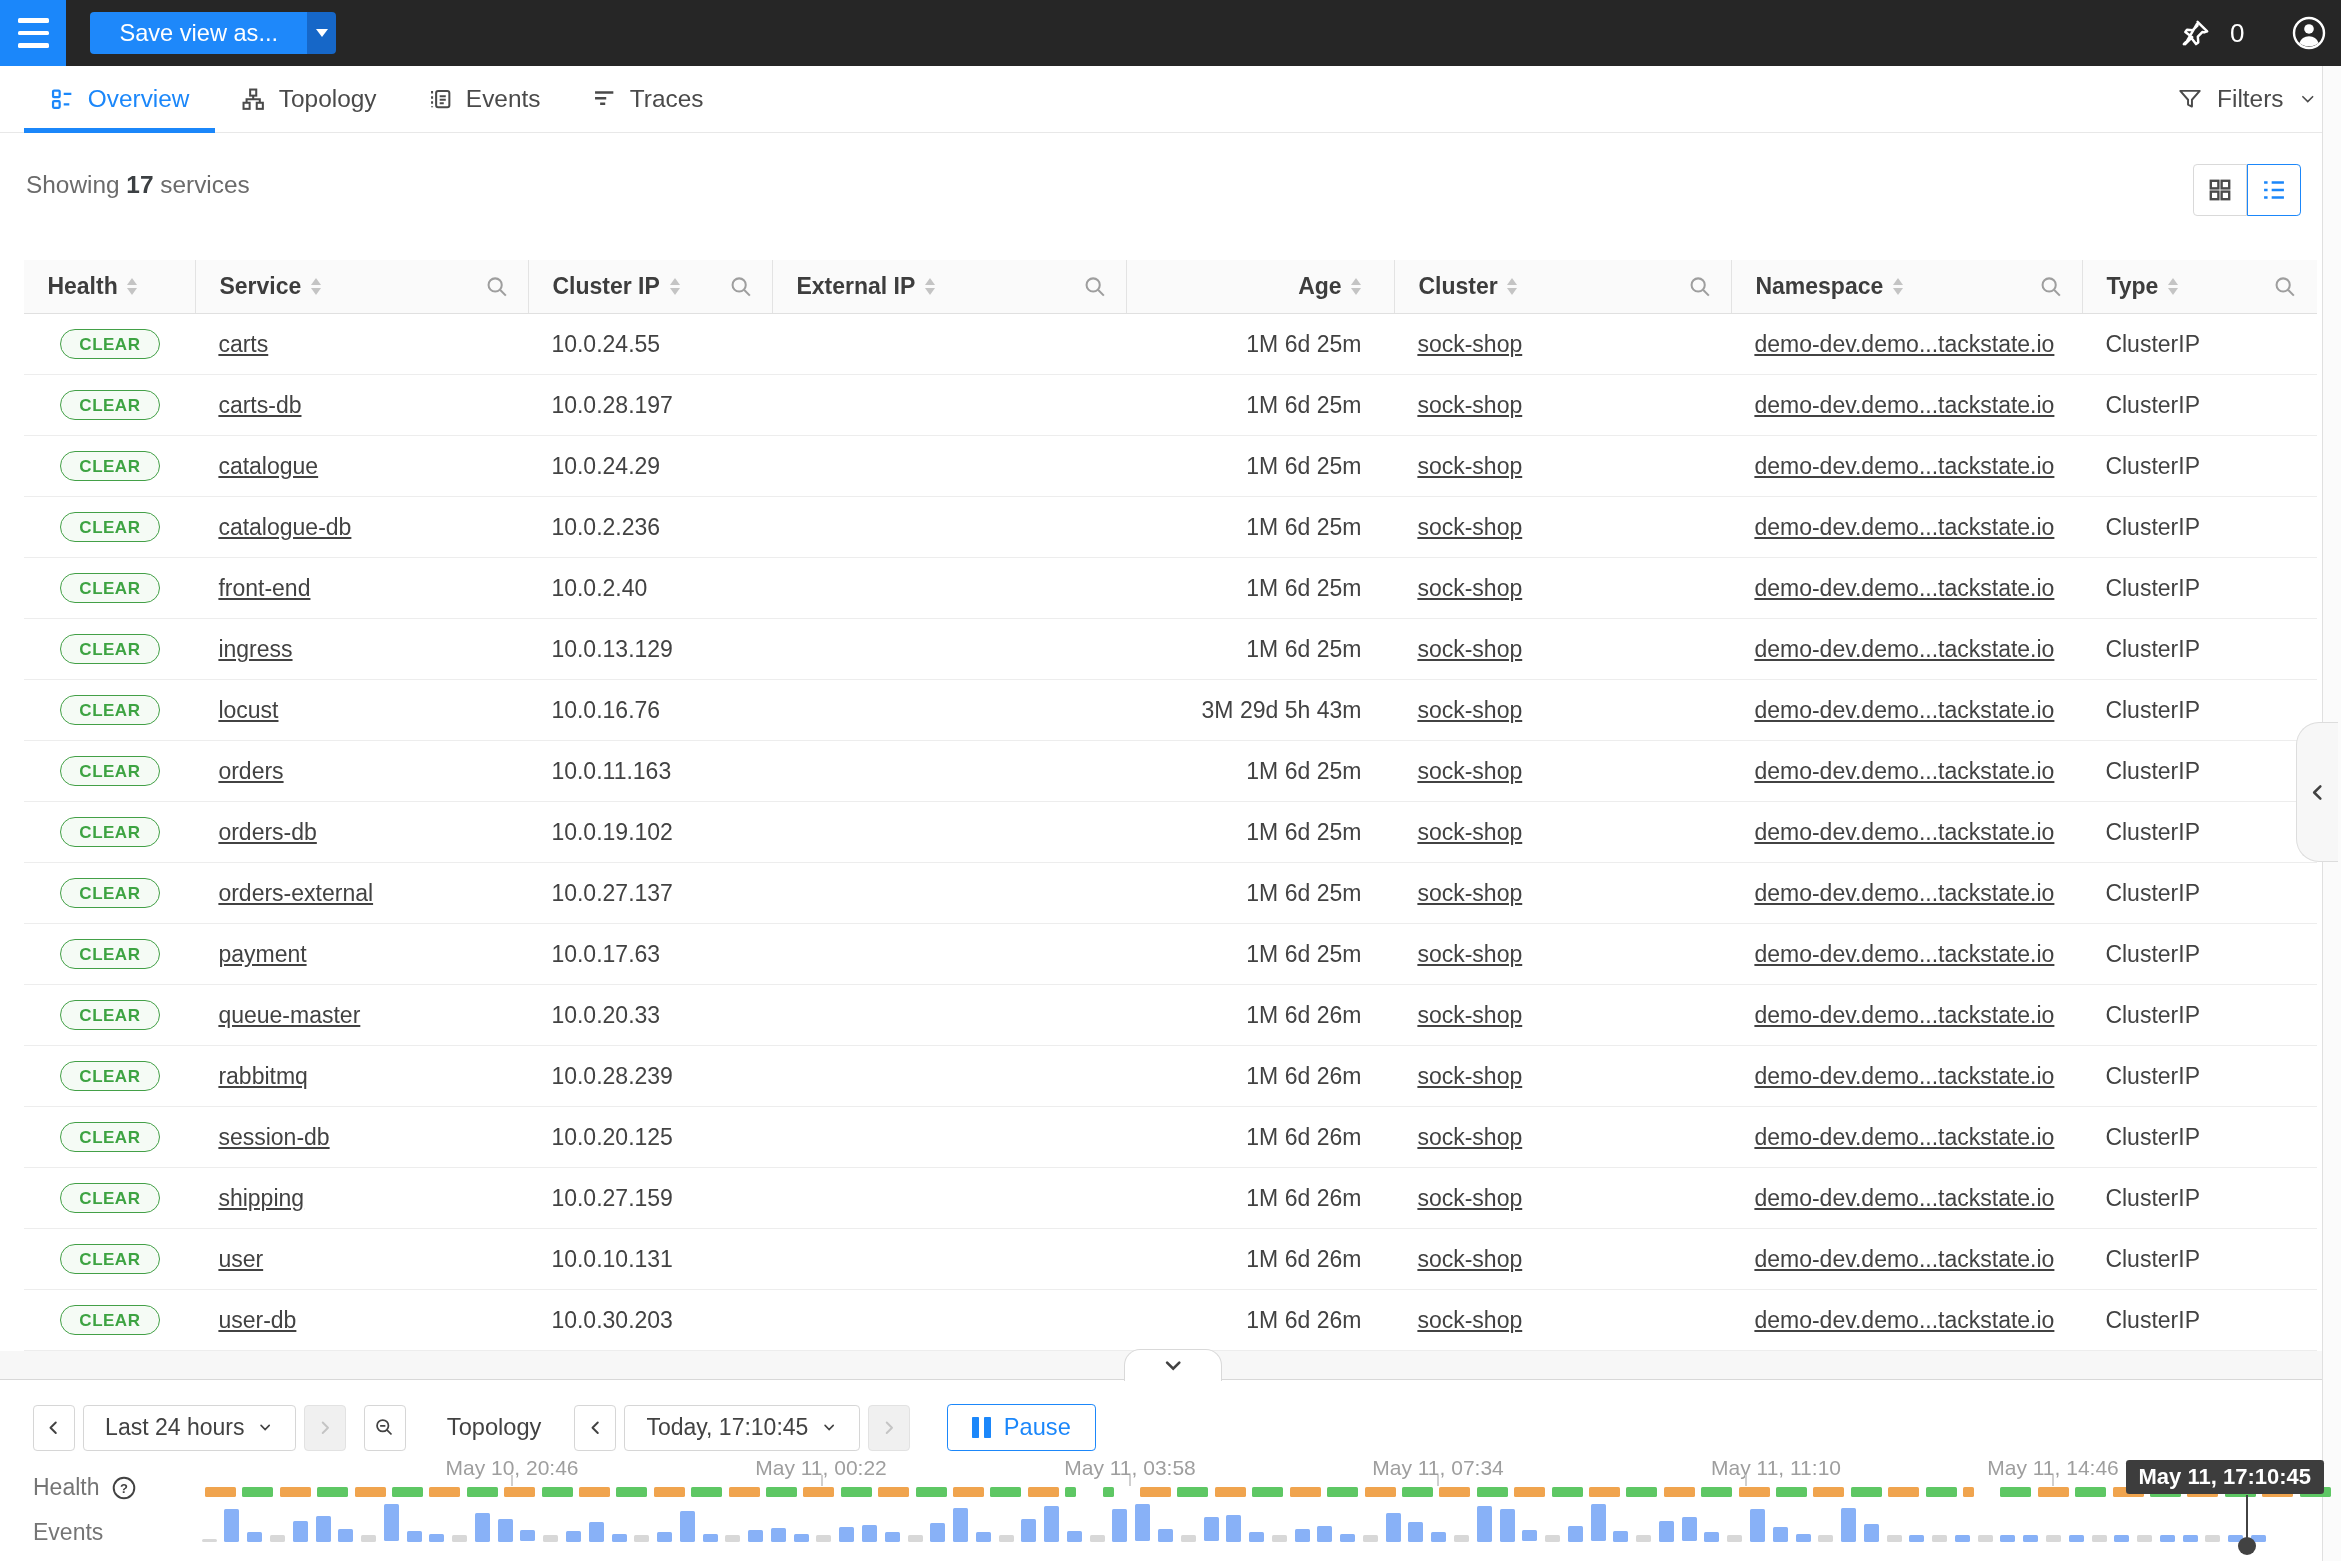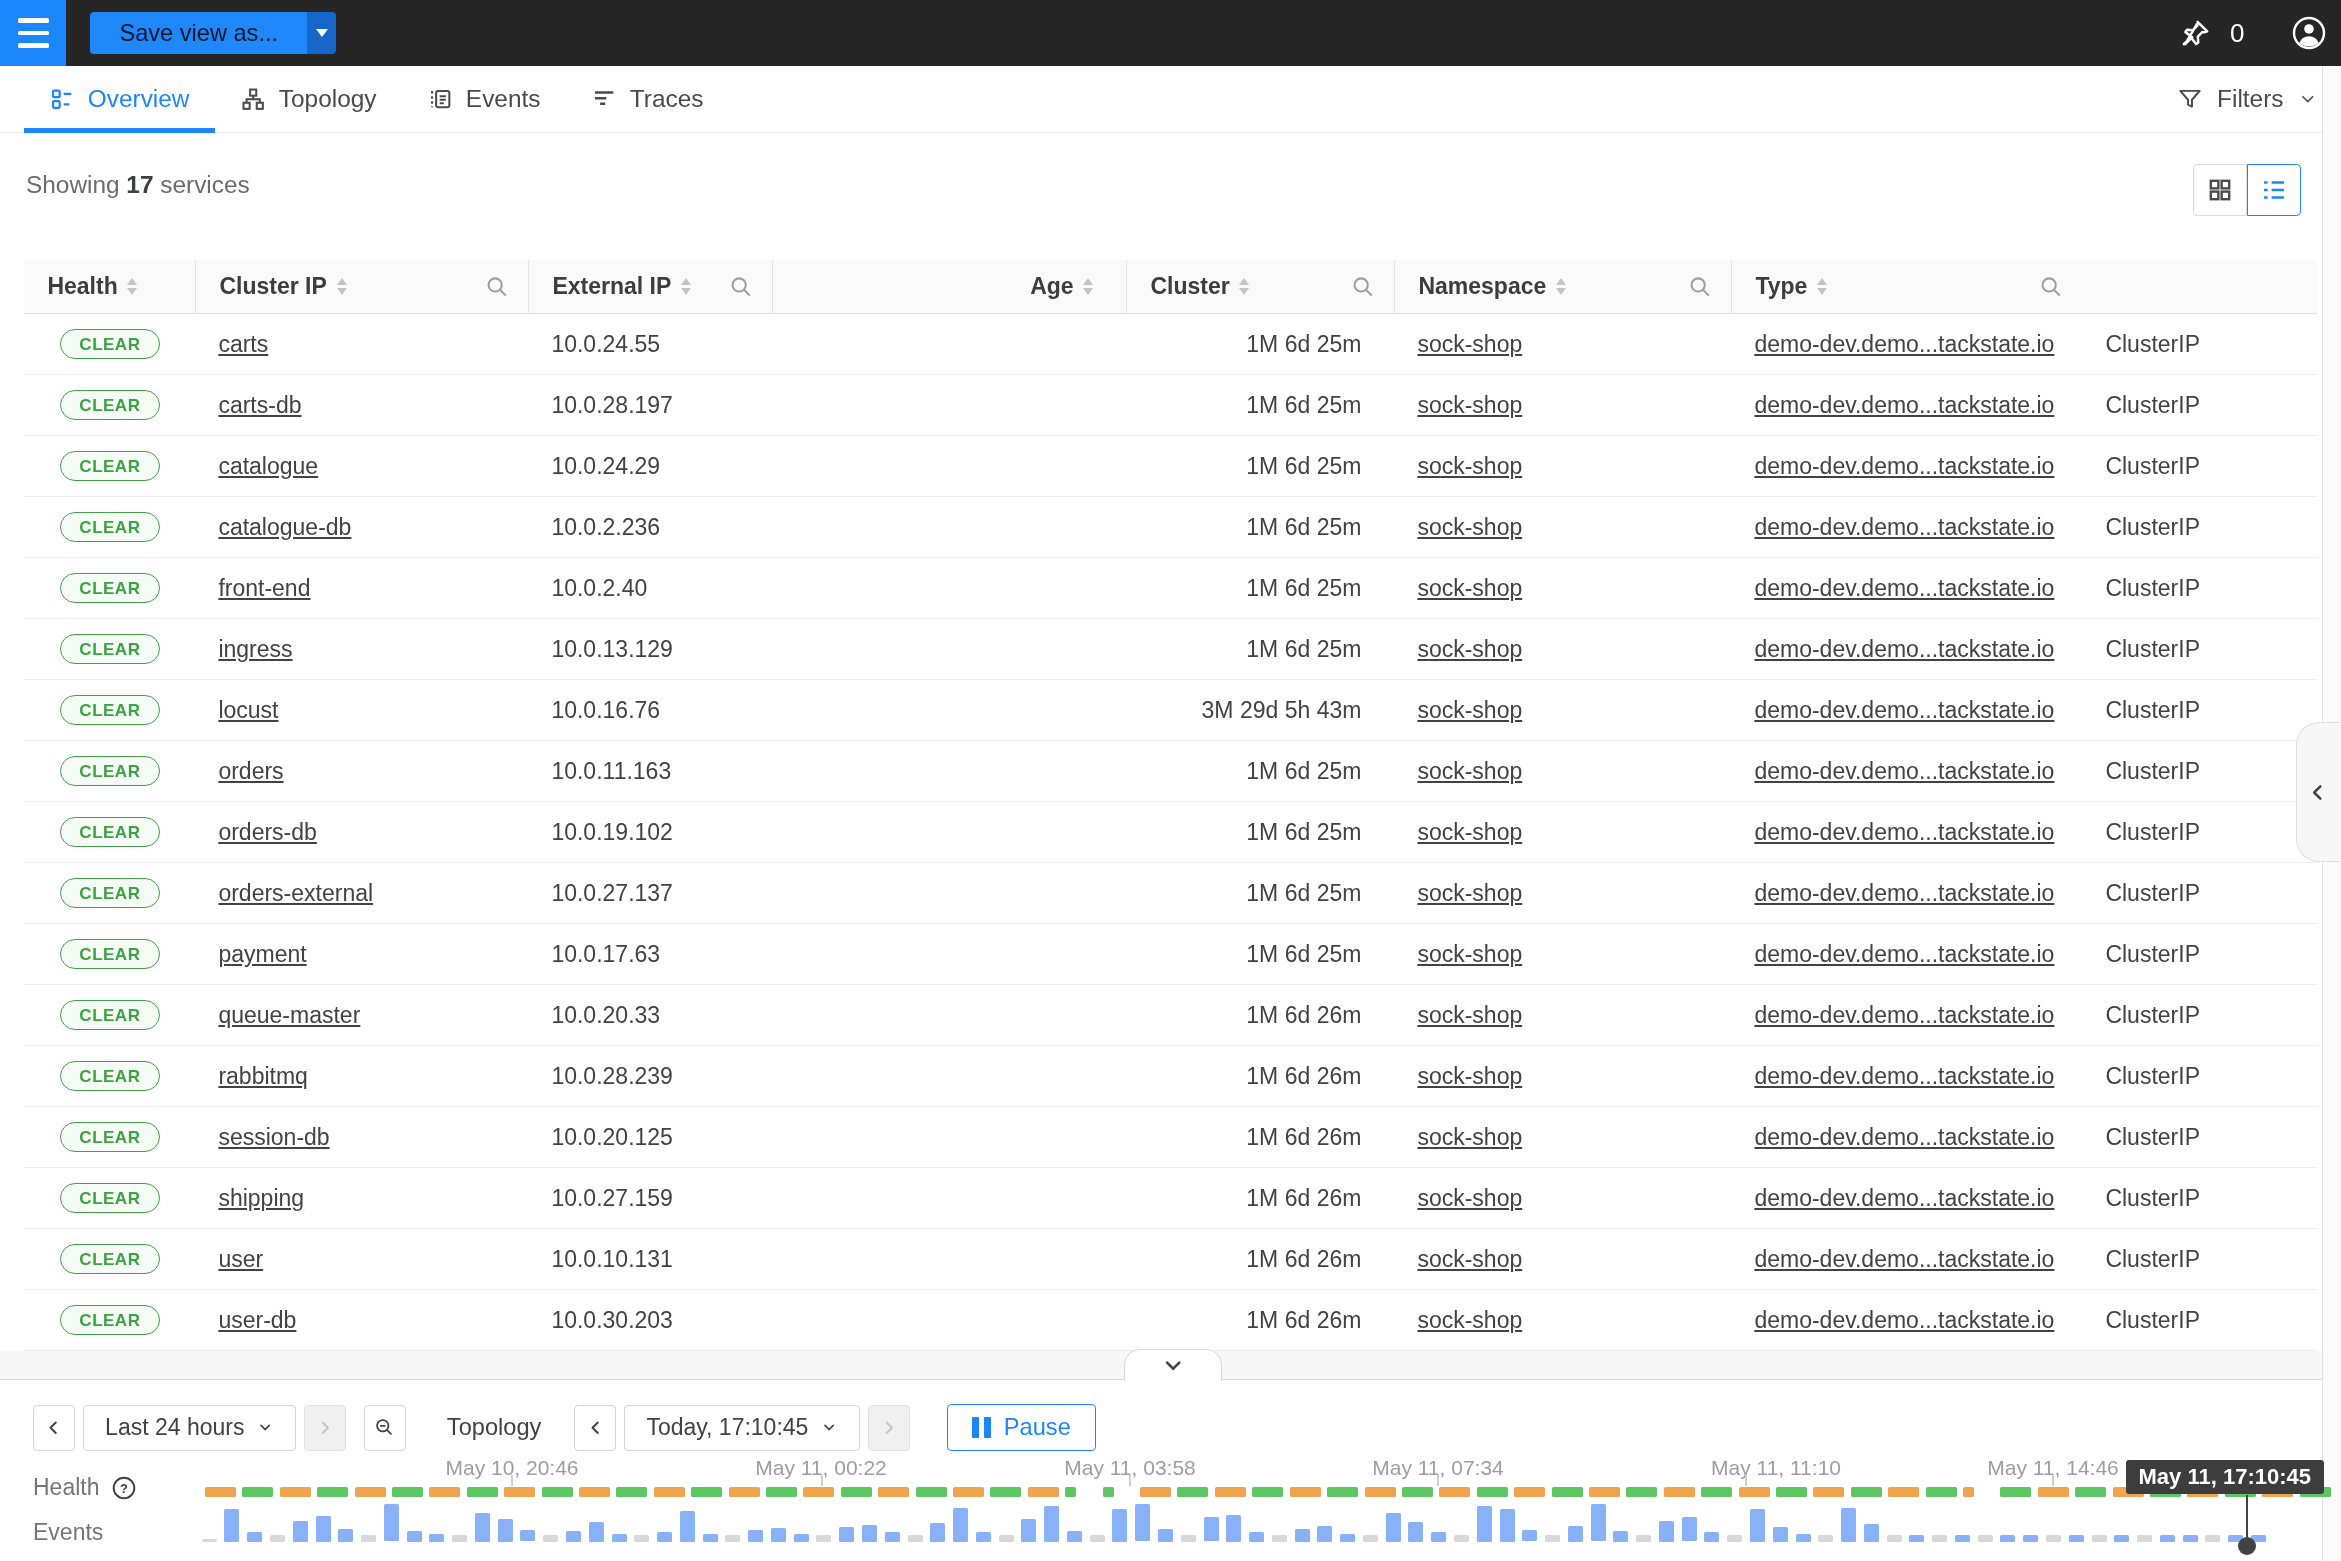--- a/index.html
+++ b/index.html
@@ -10,21 +10,21 @@
   
   .topbar{position:absolute;top:0;left:0;width:2342px;height:66px;background:#262626;display:flex;align-items:center}
   .hamburger{width:66px;height:66px;background:#1b87fa;border:none;display:flex;flex-direction:column;align-items:center;justify-content:center;gap:7.3px;cursor:pointer}
   .hamburger i{display:block;width:31px;height:4.9px;background:#fff;border-radius:1.6px}
   .crumbs{display:flex;align-items:center;margin-left:41px;gap:16.3px}
   .crumb-label{color:#fff;font-size:24.4px}
   .crumb-sep{color:#9e9e9e;font-size:26px;margin:0 4.9px}
   .view-chip{width:37px;height:37px;border-radius:50%;background:#fff;display:flex;align-items:center;justify-content:center}
   .star{color:#f5c242;font-size:36px;line-height:1;margin-left:6.5px;cursor:pointer}
   .save-group{display:flex;margin-left:24.4px;height:42px;border-radius:4.1px;overflow:hidden}
-  .save-main{background:#1e88fa;color:#0f172a;border:none;font-size:23.6px;padding:0 29px;cursor:pointer;font-family:inherit}
+  .save-main{background:#1e88fa;color:#ffffff;border:none;font-size:23.6px;padding:0 29px;cursor:pointer;font-family:inherit}
   .save-caret{width:29px;background:#1667c8;border:none;display:flex;align-items:center;justify-content:center;cursor:pointer}
   .save-caret i{width:0;height:0;border-left:6.5px solid transparent;border-right:6.5px solid transparent;border-top:8.1px solid #fff}
   .topbar-right{margin-left:auto;display:flex;align-items:center;padding-right:14.6px}
   .pin-count{color:#fff;font-size:26px;margin:0 0 0 18px}
   .avatar{margin-left:47px;cursor:pointer}
 
   
   .tabbar{position:absolute;top:66px;left:0;width:2342px;height:67px;background:#fff;border-bottom:0.8px solid #e8e8e8;display:flex;align-items:center;padding-left:24.4px}
   .tab{position:relative;height:67px;display:flex;align-items:center;gap:13px;padding:0 26px;font-size:24.4px;font-weight:500;color:#4a4a4a;cursor:pointer}
   .tab.active{color:#1b87fa}
@@ -189,20 +189,33 @@
       </svg>
   </span>
 </div>
 
 <div class="thead" id="thead">
     <div class="th">
       <span class="th-label">Health</span>
       <span class="sort">
         <i class="up"></i>
         <i class="dn"></i>
+      </span>
+    </div>
+    <div class="th">
+      <span class="th-label">Service</span>
+      <span class="sort">
+        <i class="up"></i>
+        <i class="dn"></i>
+      </span>
+      <span class="colsearch">
+        <svg width="24.4" height="24.4" viewBox="0 0 24 24" fill="none" stroke="#9e9e9e" stroke-width="2">
+          <circle cx="10" cy="10" r="6.5"></circle>
+          <path d="M15 15l5.5 5.5"></path>
+        </svg>
       </span>
     </div>
     <div class="th">
       <span class="th-label">Cluster IP</span>
       <span class="sort">
         <i class="up"></i>
         <i class="dn"></i>
       </span>
       <span class="colsearch">
         <svg width="24.4" height="24.4" viewBox="0 0 24 24" fill="none" stroke="#9e9e9e" stroke-width="2">

